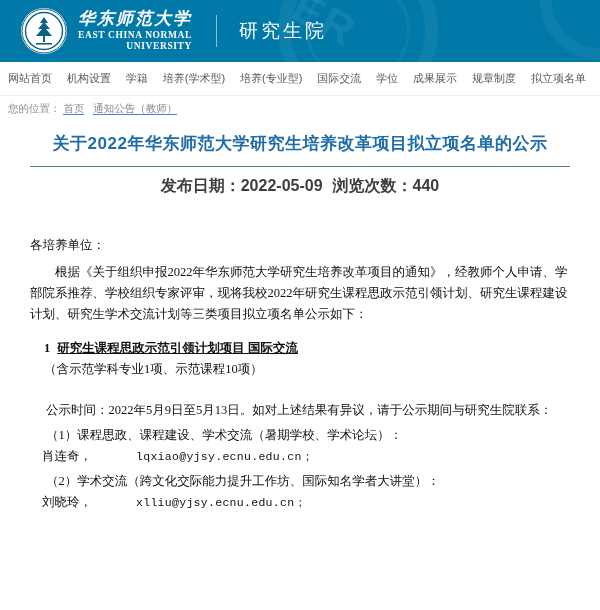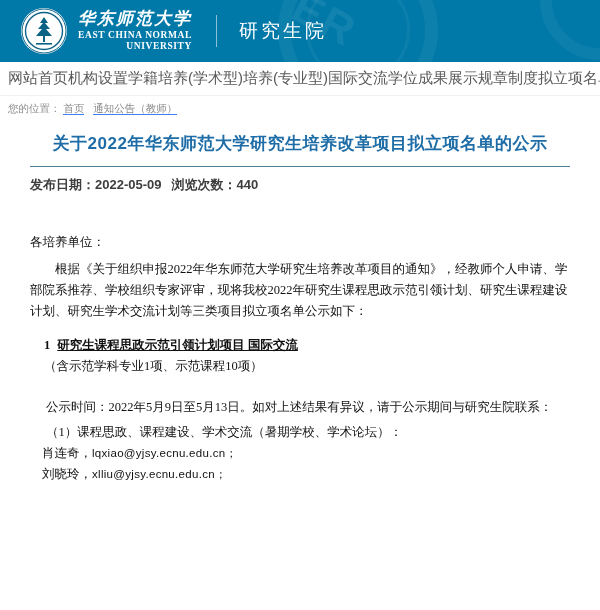--- a/index.html
+++ b/index.html
@@ -21,49 +21,49 @@
   .univ-cn{ font-family:"Liberation Serif", serif; font-style:italic; font-weight:bold; font-size:17px; letter-spacing:2px; margin-bottom:3px; }
   .univ-en{ font-family:"Liberation Serif", serif; font-size:9.5px; font-weight:bold; letter-spacing:0.6px; line-height:1.2;text-align:right; }
   .hdr-divider{ width:1px; height:32px; background:rgba(255,255,255,0.55); margin:0 22px 0 24px; }
   .site-name{ font-size:19px; font-weight:normal; letter-spacing:3px; cursor:pointer; }
 
   
   .nav-bar{
     height:34px; display:flex; align-items:center; justify-content:space-between;
     padding:0 14px 0 8px; border-bottom:1px solid #f2f2f2; background:#fff;
   }
-  .nav-item{ font-size:15px; color:#595959; cursor:pointer; white-space:nowrap; }
+  .nav-item{ font-size:11px; color:#595959; cursor:pointer; white-space:nowrap; }
 
   
   .breadcrumb{ padding:6px 0 4px 8px; font-size:10.5px; color:#8a8a8a; }
   .breadcrumb a{ color:#8a8a8a; text-decoration:none; border-bottom:1px solid #3b82f6; margin-right:6px; cursor:pointer;text-align:right; }
 
   
   .article{ padding:0 30px; color:#1a1a1a; }
   .article-title{
     margin-top:12px; text-align:center; font-size:17px; font-weight:bold; color:#1e6da7; letter-spacing:0.5px;
   }
   .title-rule{ border:0; border-top:1px solid #4d7f90; margin-top:11px; }
-  .article-meta{ margin-top:9px; font-size:13px; font-weight:bold; color:#3d3d3d; }
+  .article-meta{ text-align:center; margin-top:9px; font-size:16px; font-weight:bold; color:#3d3d3d; }
   .article-meta .sep{ display:inline-block; width:10px; }
 
   .article-body{ font-family:"Liberation Serif","DejaVu Serif", serif; font-size:12.5px; line-height:21px; color:#111; }
   .salutation{ margin-top:38px; }
   .intro{ text-indent:2em; margin-top:6px; }
 
   .item-list{ margin-top:13px; }
   .item{ padding-left:14px; margin-bottom:17px; }
   .item-num{ margin-right:7px; font-weight:bold; }
   .item-link{ font-weight:bold; color:#111; text-decoration:underline; cursor:pointer; }
   .item-detail{ }
 
   .notice-period{ padding-left:16px; margin-top:20px; }
   .contact-heading{ padding-left:16px; margin-top:4px; }
   .contact-person{ padding-left:12px; }
-  .email{ font-family:Liberation Sans, sans-serif; font-size:11.5px; letter-spacing:0.3px; }
+  .email{ font-family:Liberation Mono, monospace; font-size:11.5px; letter-spacing:0.3px;margin-left:44px; }
 </style>
 </head>
 <body>
 
 <header class="site-header">
   <div class="wm-ring r1"></div>
   <div class="wm-ring r2"></div>
   <div class="wm-ring r3"></div>
   <div class="wm-text">ER</div>
 
@@ -129,18 +129,19 @@
       </div>
     </div>
 
     <p class="notice-period">公示时间：2022年5月9日至5月13日。如对上述结果有异议，请于公示期间与研究生院联系：</p>
 
     <p class="contact-heading">（1）课程思政、课程建设、学术交流（暑期学校、学术论坛）：</p>
     <p class="contact-person">
       <span>肖连奇，</span><span class="email">lqxiao@yjsy.ecnu.edu.cn；</span>
     </p>
 
+    <p class="contact-heading">（2）学术交流（跨文化交际能力提升工作坊、国际知名学者大讲堂）：</p>
     <p class="contact-person">
       <span>刘晓玲，</span><span class="email">xlliu@yjsy.ecnu.edu.cn；</span>
     </p>
 
   </div>
 </main>
 
 </body></html>

